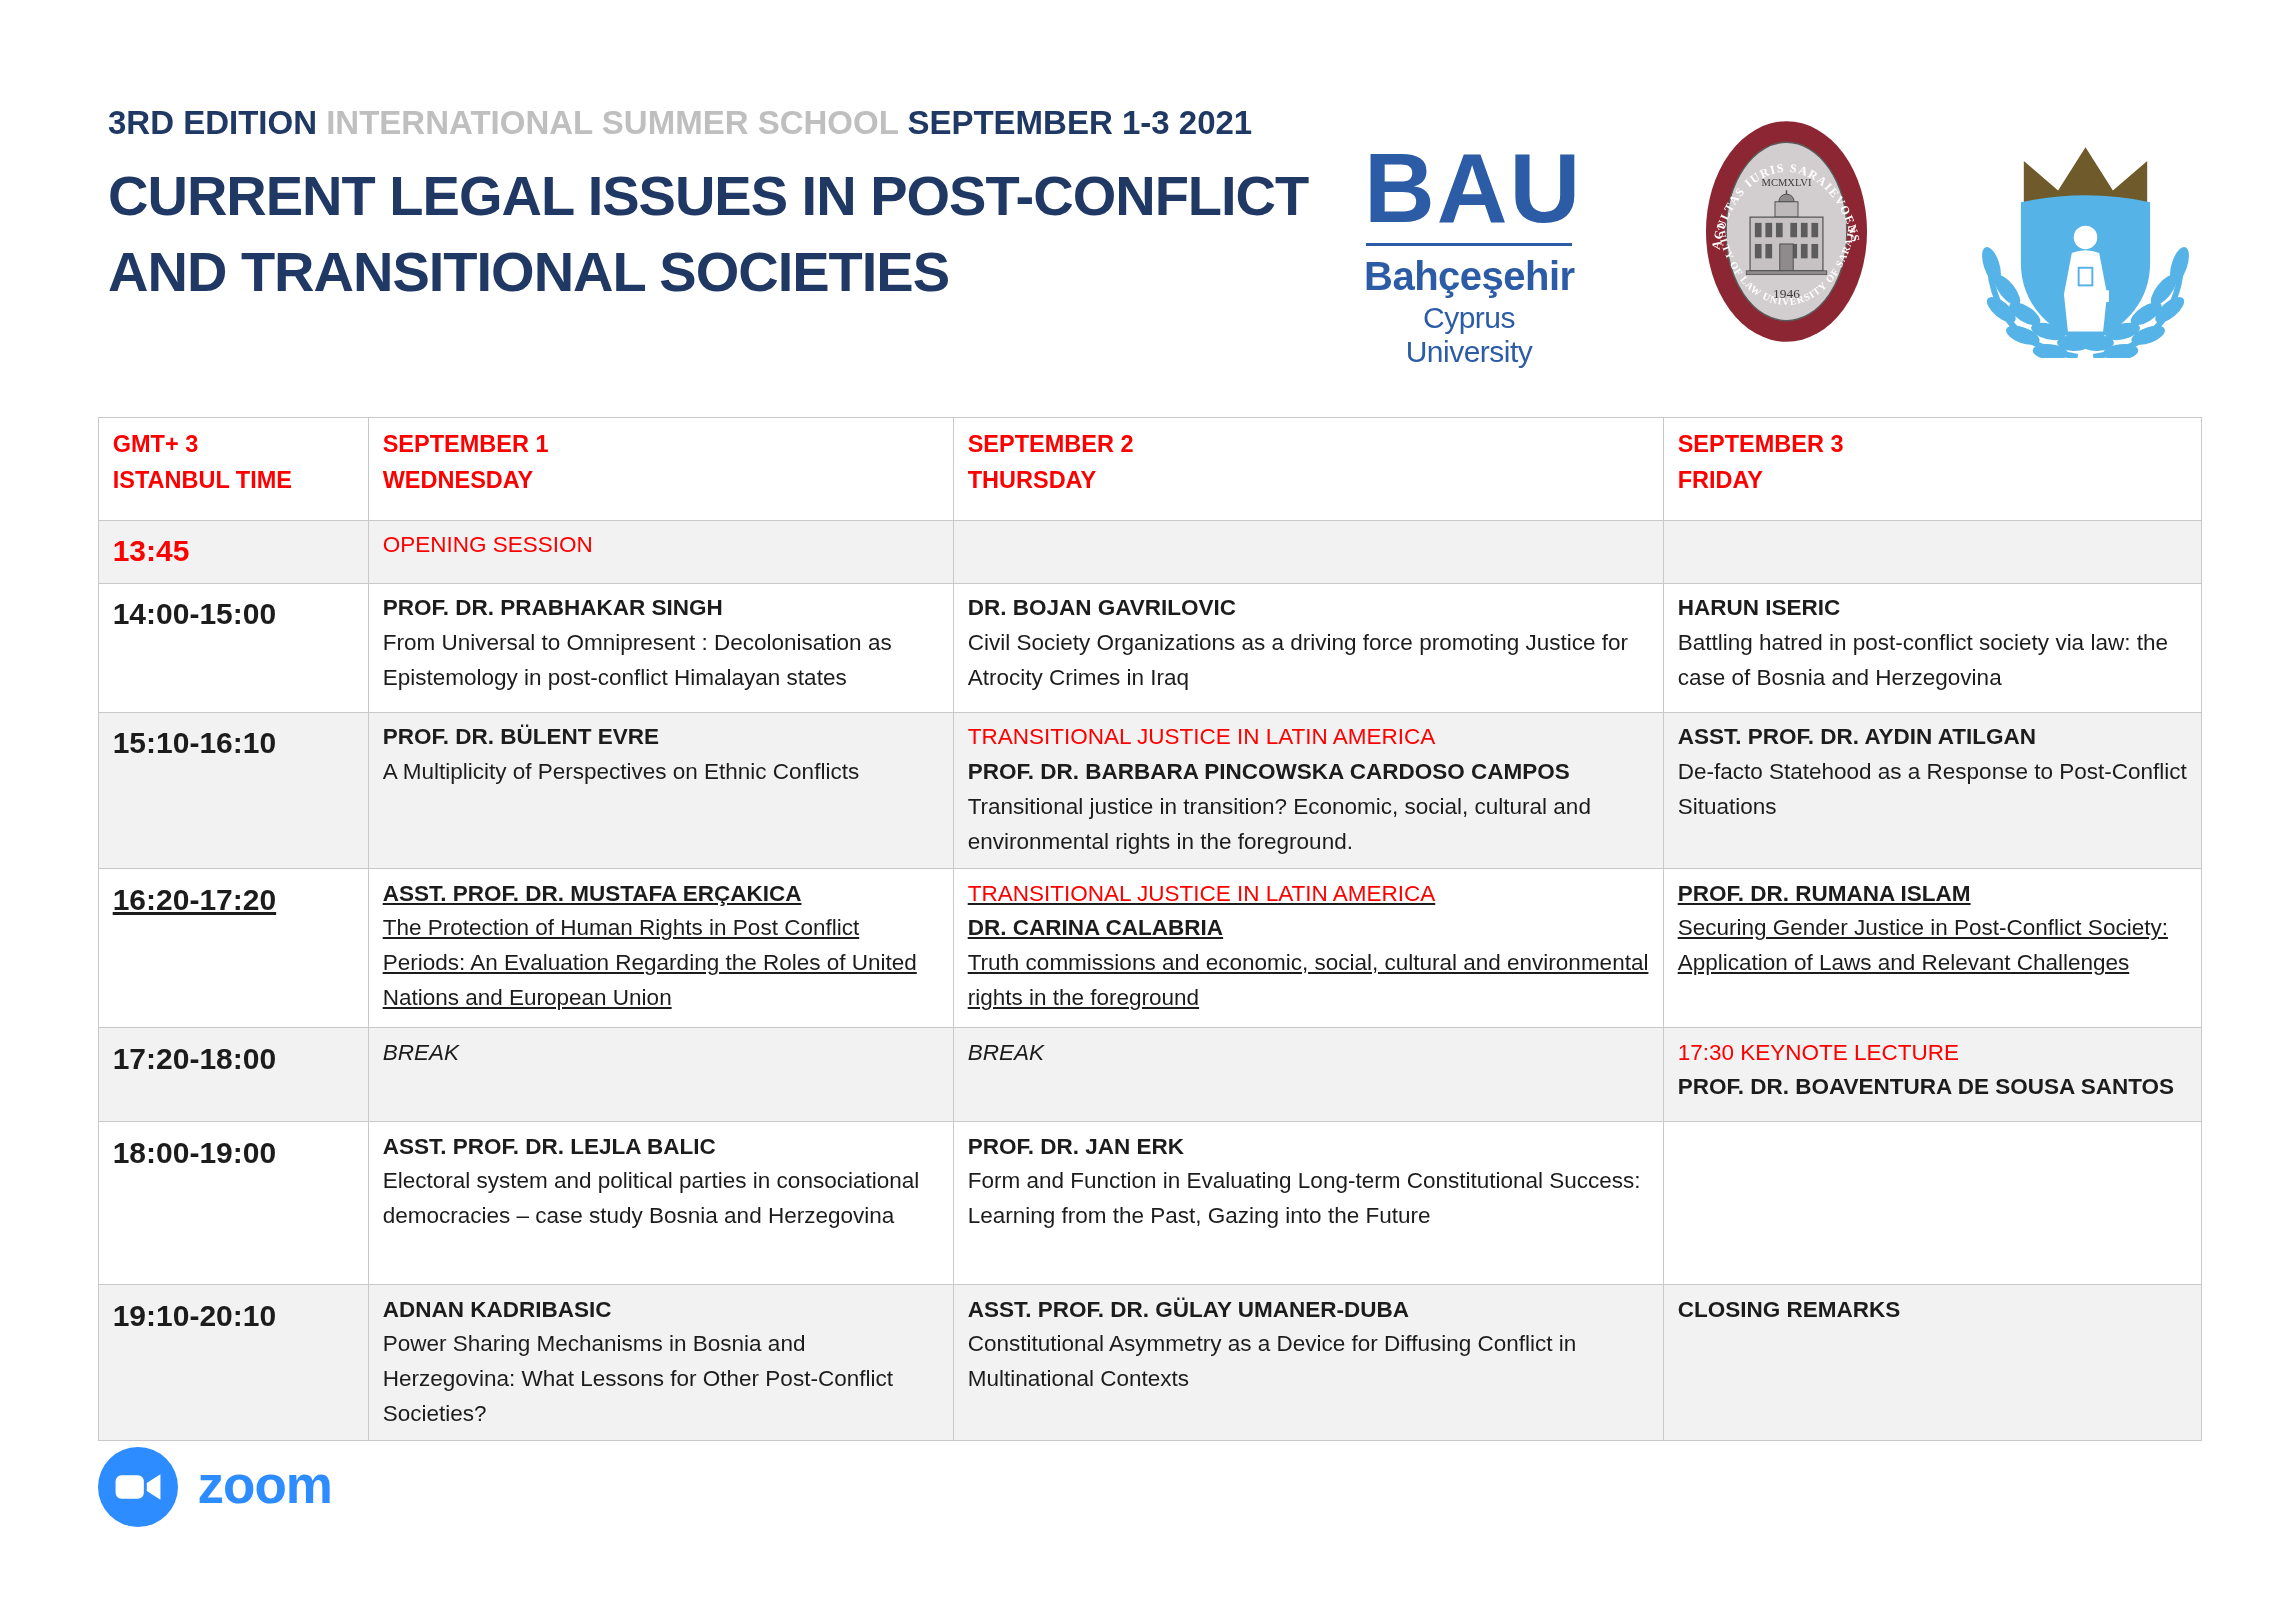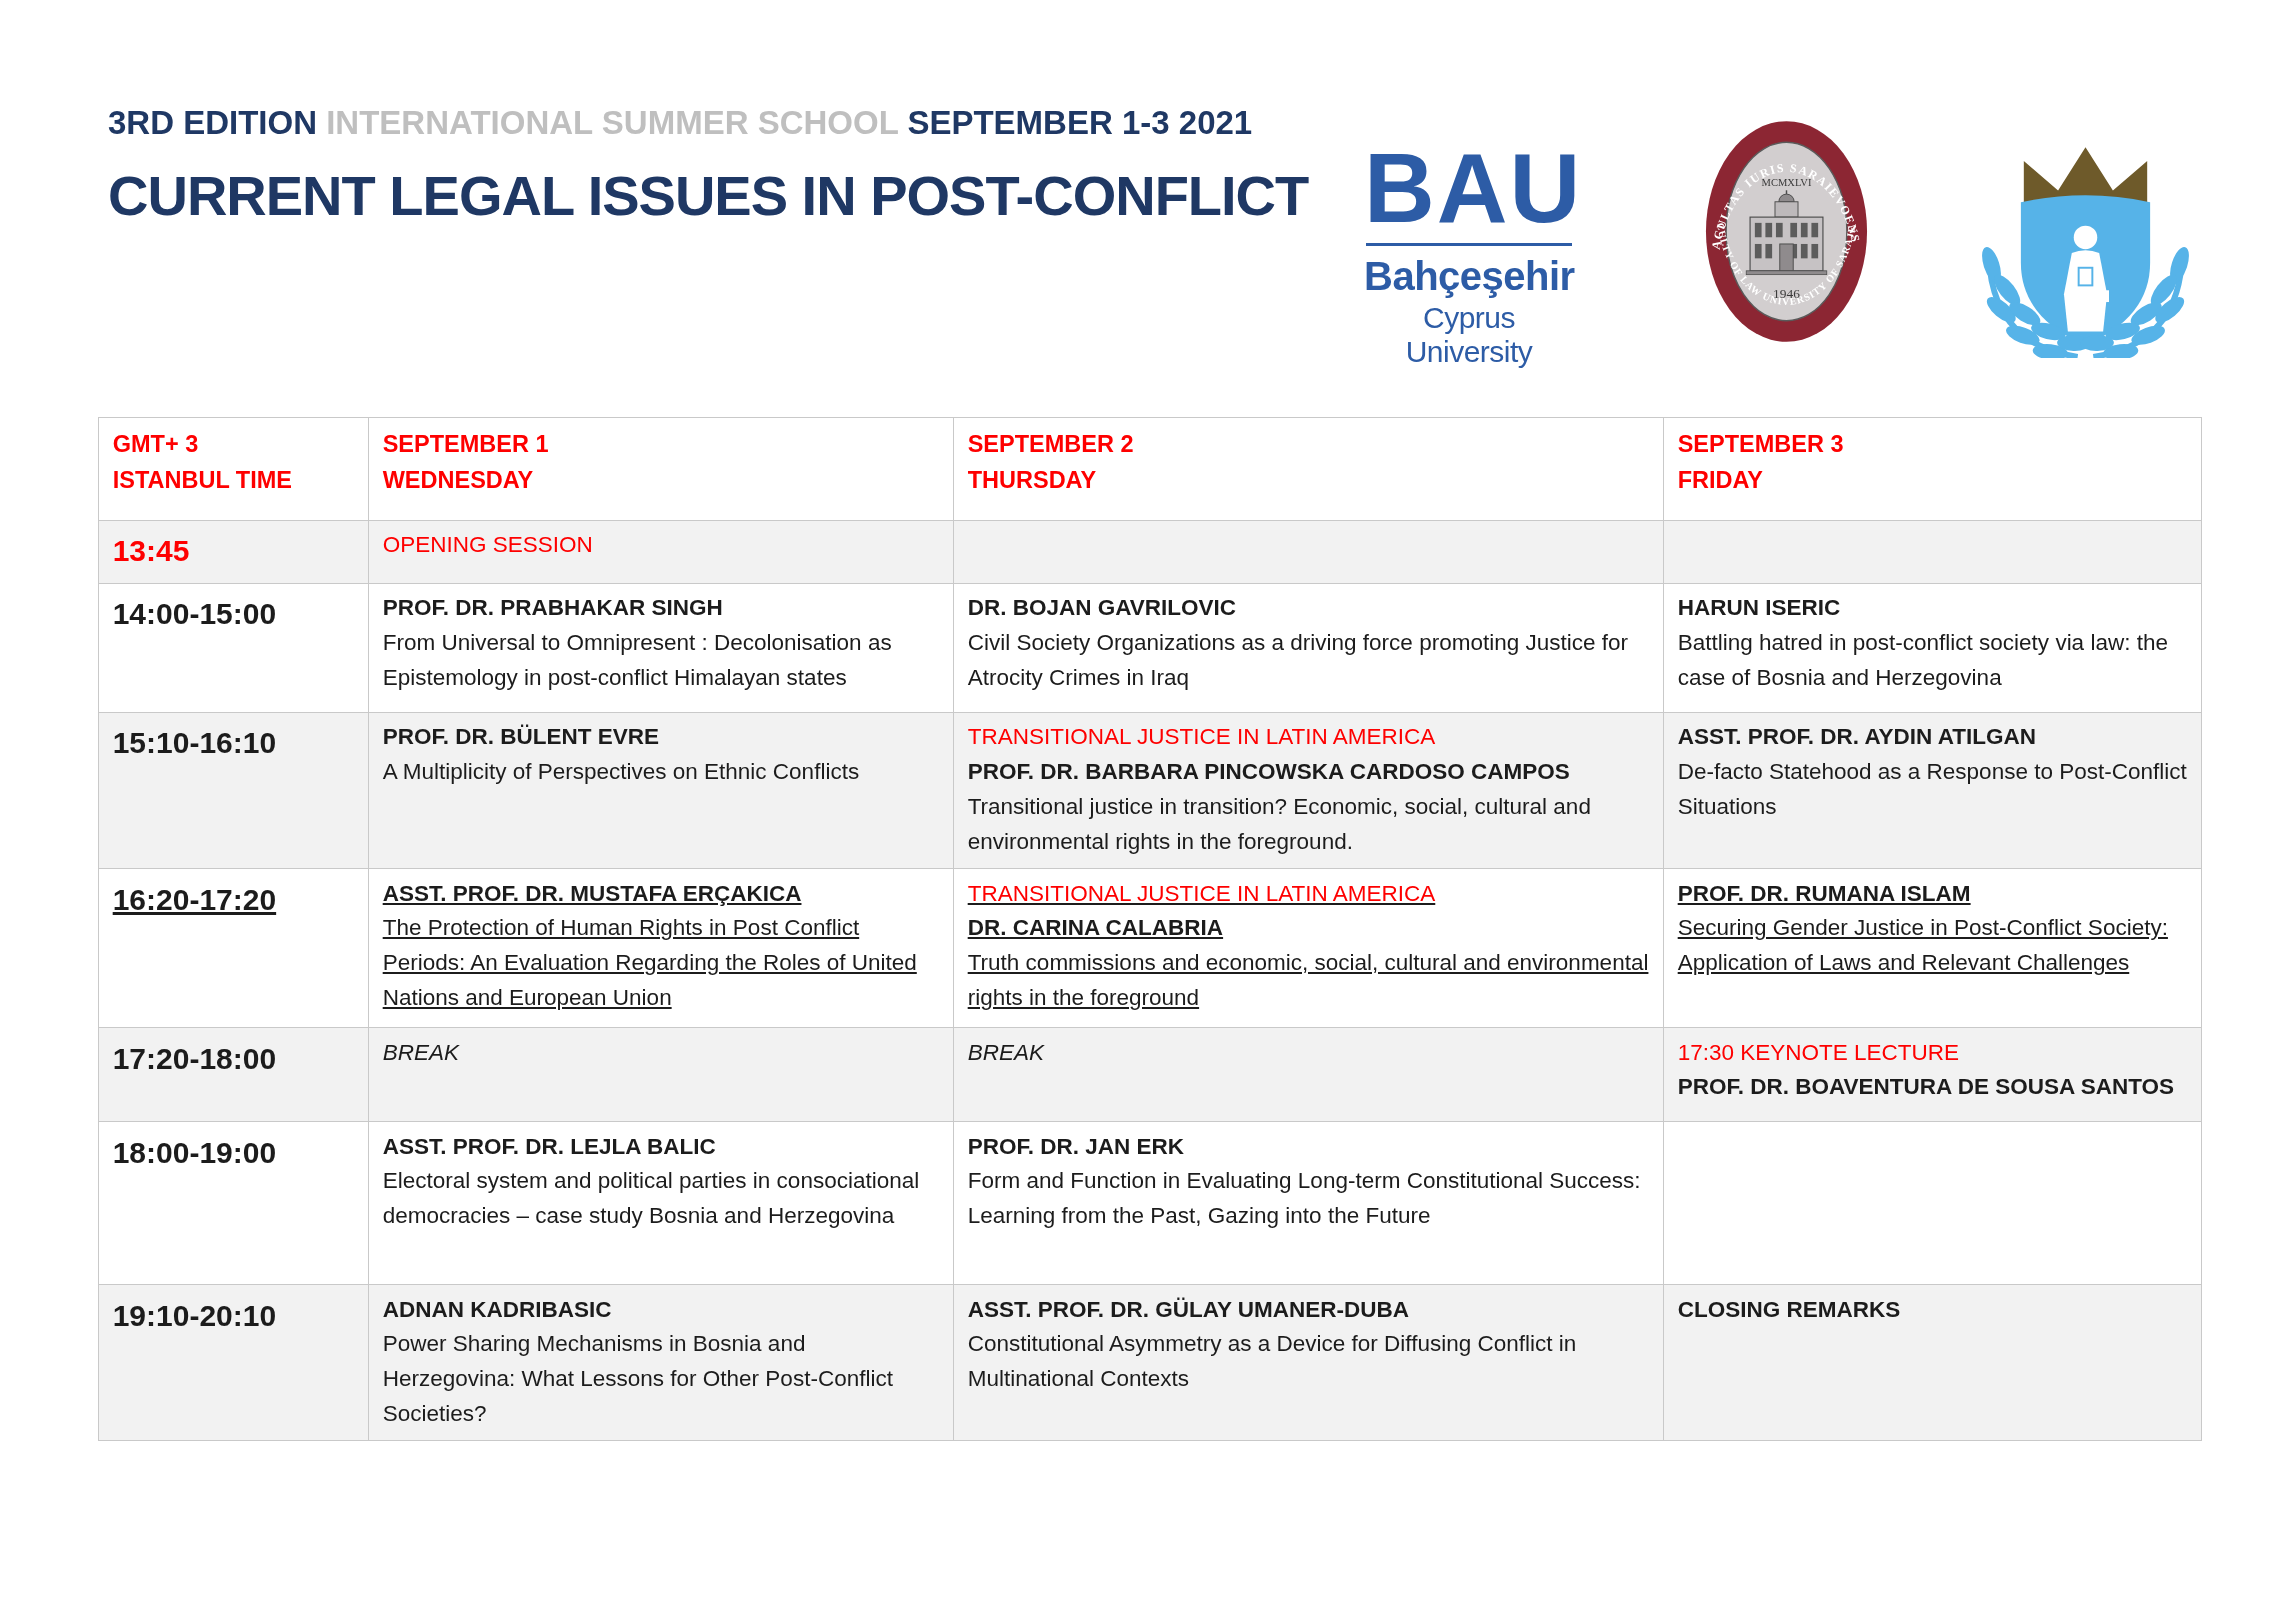--- a/index.html
+++ b/index.html
@@ -69,20 +69,21 @@
   <div class="masthead">
     <div class="topline">
       <span class="edition">3RD EDITION</span>
       <span> </span>
       <span class="school">INTERNATIONAL SUMMER SCHOOL</span>
       <span> </span>
       <span class="dates">SEPTEMBER 1-3 2021</span>
     </div>
     <div class="main-title">
       <div>CURRENT LEGAL ISSUES IN POST-CONFLICT</div>
+      <div>AND TRANSITIONAL SOCIETIES</div>
     </div>
   </div>
 
   <div class="bau-logo">
     <div class="bau-acronym">BAU</div>
     <hr class="bau-rule">
     <div class="bau-name">Bahçeşehir</div>
     <div class="bau-sub">Cyprus University</div>
   </div>
 
@@ -289,15 +290,23 @@
           <div class="speaker">ASST. PROF. DR. GÜLAY UMANER-DUBA</div>
           <div class="talk">Constitutional Asymmetry as a Device for Diffusing Conflict in Multinational Contexts</div>
         </td>
         <td>
           <div class="speaker">CLOSING REMARKS</div>
         </td>
       </tr>
     </tbody>
   </table>
 
+  <div class="zoom-logo">
+    <svg width="80" height="80" viewBox="0 0 82 82">
+      <circle cx="41" cy="41" r="41" fill="#2d8cff"></circle>
+      <rect x="18" y="29" width="29" height="24" rx="6" fill="#ffffff"></rect>
+      <polygon points="50,37 64,28 64,54 50,45" fill="#ffffff"></polygon>
+    </svg>
+    <span class="zoom-wordmark">zoom</span>
+  </div>
 
 </div>
 
 
 </body></html>

